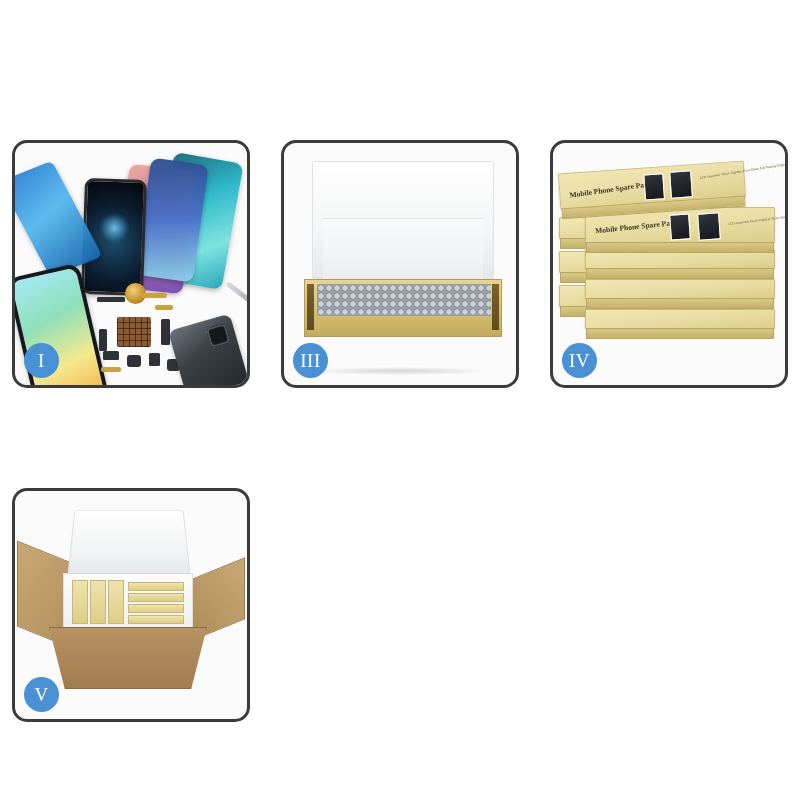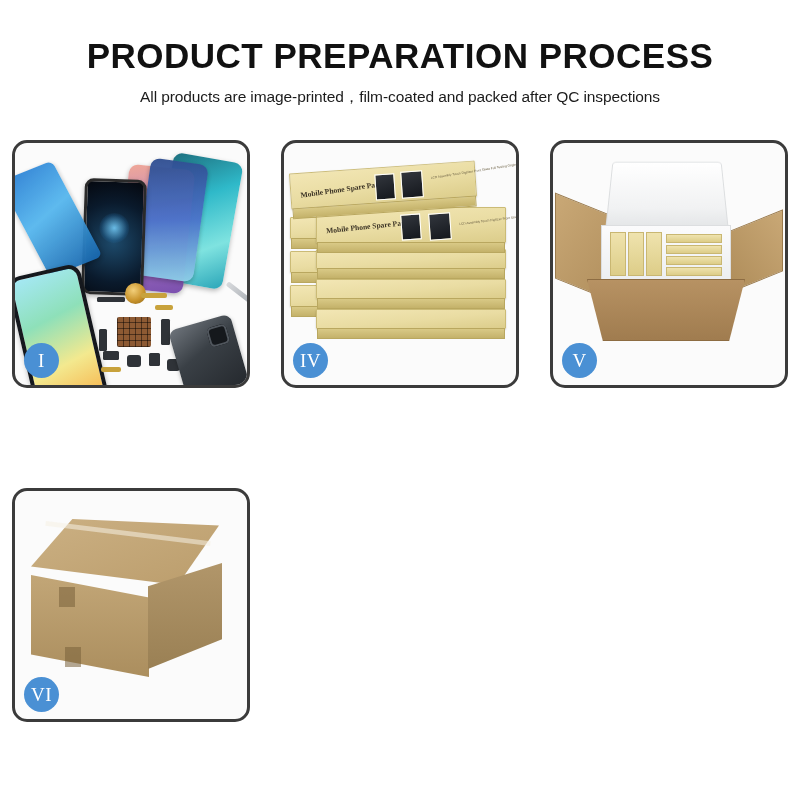--- a/index.html
+++ b/index.html
@@ -341,24 +341,20 @@
   .shadow-soft {
     position: absolute; left: 24px; bottom: 10px; right: 24px; height: 8px;
     background: radial-gradient(ellipse at center, rgba(0,0,0,.16) 0%, transparent 72%);
   }
 </style>
 </head>
 <body>
 
 <div class="page">
 
-  <div class="header">
-    <div class="title">PRODUCT PREPARATION PROCESS</div>
-    <div class="subtitle">All products are image-printed，film-coated and packed after QC inspections</div>
-  </div>
 
   <div class="grid">
 
     <div class="card">
       <div class="stage">
         <div class="phone p-teal"></div>
         <div class="phone p-purple"></div>
         <div class="phone p-blue2"></div>
         <div class="phone p-dark"></div>
         <div class="phone p-blue-flat"></div>
@@ -378,20 +374,32 @@
           <div class="flex-cable" style="left:58px; top:30px; width:18px;"></div>
           <div class="flex-cable" style="left:4px;  top:92px; width:20px;"></div>
           <div class="back-housing"></div>
           <div class="tweezers"></div>
         </div>
       </div>
       <div class="badge">I</div>
     </div>
 
 
+    <div class="card">
+      <div class="stage">
+        <div class="lid3"></div>
+        <div class="tray3">
+          <div class="tray3-lipL"></div>
+          <div class="tray3-lipR"></div>
+          <div class="tray3-inner"></div>
+        </div>
+        <div class="shadow-soft"></div>
+      </div>
+      <div class="badge">III</div>
+    </div>
 
     <div class="card">
       <div class="stage">
         <div class="stack">
 
           <div class="ybox" style="left:0px;  top:58px;  width:112px; height:22px;">
               <div class="side"></div>
             </div>
           <div class="ybox" style="left:0px;  top:92px;  width:112px; height:22px;">
               <div class="side"></div>
@@ -451,26 +459,15 @@
           <div class="ylayer" style="left:64px; top:8px; width:56px; height:9px;"></div>
           <div class="ylayer" style="left:64px; top:19px; width:56px; height:9px;"></div>
           <div class="ylayer" style="left:64px; top:30px; width:56px; height:9px;"></div>
           <div class="ylayer" style="left:64px; top:41px; width:56px; height:9px;"></div>
         </div>
         <div class="carton5"></div>
       </div>
       <div class="badge">V</div>
     </div>
 
-    <div class="card">
-      <div class="stage">
-        <div class="c6-top"></div>
-        <div class="c6-seam"></div>
-        <div class="c6-front"></div>
-        <div class="c6-side"></div>
-        <div class="c6-tab" style="left:44px; top:96px;"></div>
-        <div class="c6-tab" style="left:50px; top:156px;"></div>
-      </div>
-      <div class="badge">VI</div>
-    </div>
 
   </div>
 </div>
 
 </body></html>

